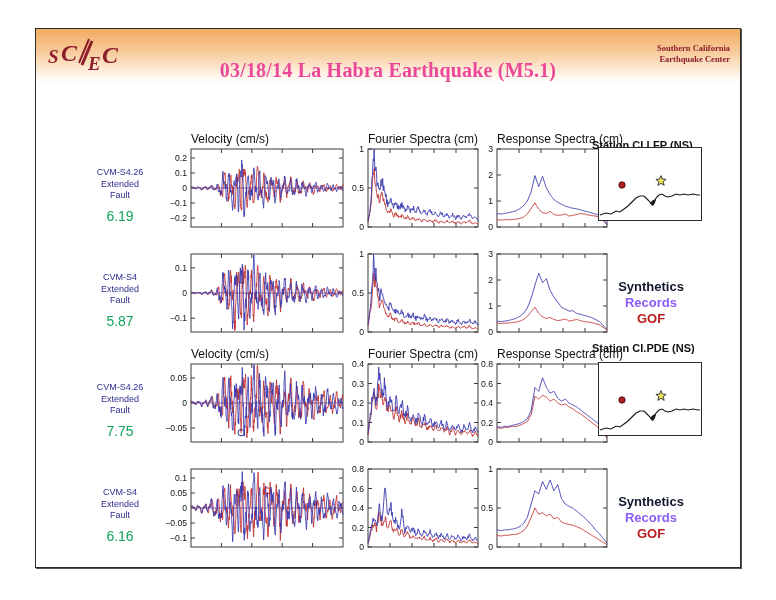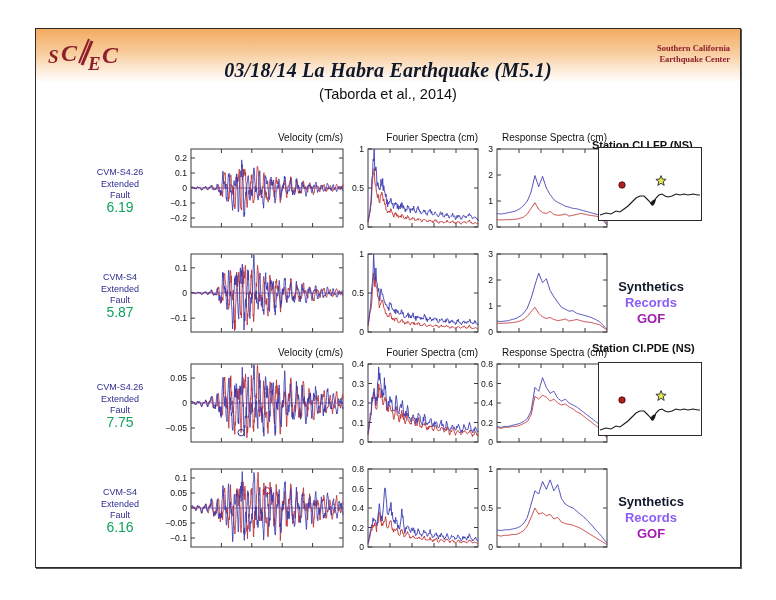--- a/index.html
+++ b/index.html
@@ -23,53 +23,53 @@
     color:#8c1f2b;font-family:"Liberation Serif",serif;font-weight:bold;font-style:italic;
   }
   .logo svg{display:block;}
   .org{
     position:absolute;right:10px;top:14px;text-align:right;
     font-family:"Liberation Serif",serif;font-weight:bold;
     font-size:8.5px;line-height:11px;color:#8c1f2b;
   }
   .title{
     position:absolute;left:0;top:30px;width:100%;text-align:center;
-    font-family:"Liberation Serif",serif;font-weight:bold;font-style:italic;
-    font-size:20px;color:#0f172a;letter-spacing:0.2px;
+    font-family:"Liberation Serif",serif;font-weight:bold;
+    font-size:20px;color:#ec4899;letter-spacing:0.2px;
   }
   .subtitle{
     position:absolute;left:0;top:57px;width:100%;text-align:center;
     font-size:14.5px;color:#101010;
   }
   
   .rowlabel{
     position:absolute;width:104px;text-align:center;
     color:#2d2d8f;font-size:9px;line-height:11.5px;
   }
   .rowlabel .gof{
-    display:block;color:#10a35c;font-size:14px;font-weight:normal;
+    display:block;margin-top:9px;color:#10a35c;font-size:14px;font-weight:normal;
   }
   
   .ptitle{
-    position:absolute;text-align:right;font-size:10px;color:#111;white-space:nowrap;
+    position:absolute;text-align:left;font-size:12px;color:#111;white-space:nowrap;
   }
   
   .plot{position:absolute;}
   .plot svg{display:block;overflow:visible;}
   .tick{font-size:8.6px;fill:#111;font-family:"Liberation Sans",sans-serif;}
   
   .stitle{
     position:absolute;font-size:11px;font-weight:bold;color:#111;white-space:nowrap;
   }
   .smap{position:absolute;}
   
   .legend{position:absolute;text-align:center;width:150px;font-size:13px;font-weight:bold;line-height:16px;}
   .lg-syn{color:#0f172a;}
   .lg-rec{color:#8b5cf6;}
-  .lg-gof{color:#a21caf;}
+  .lg-gof{color:#b91c1c;}
 </style>
 </head>
 <body>
 
 <div id="slide">
 
   <div class="hdr">
     <div class="logo">
       <svg width="108" height="40" viewBox="0 0 108 40" aria-hidden="true">
         <text x="2" y="26" font-family="Liberation Serif, serif" font-style="italic" font-weight="bold" font-size="19" fill="#8c1f2b">S</text>
@@ -79,21 +79,20 @@
         <text x="42" y="33" font-family="Liberation Serif, serif" font-style="italic" font-weight="bold" font-size="19" fill="#8c1f2b">E</text>
         <text x="56" y="26" font-family="Liberation Serif, serif" font-style="italic" font-weight="bold" font-size="24" fill="#8c1f2b">C</text>
       </svg>
     </div>
     <div class="org">
       <div>Southern California</div>
       <div>Earthquake Center</div>
     </div>
   </div>
   <div class="title">03/18/14 La Habra Earthquake (M5.1)</div>
-  <div class="subtitle">(Taborda et al., 2014)</div>
 
   <div id="mount">
       <div class="ptitle" style="left: 155px; width: 152px; top: 103px;">Velocity (cm/s)</div>
       <div class="ptitle" style="left: 332px; width: 110px; top: 103px;">Fourier Spectra (cm)</div>
       <div class="ptitle" style="left: 461px; width: 110px; top: 103px;">Response Spectra (cm)</div>
       <div class="ptitle" style="left: 155px; width: 152px; top: 318px;">Velocity (cm/s)</div>
       <div class="ptitle" style="left: 332px; width: 110px; top: 318px;">Fourier Spectra (cm)</div>
       <div class="ptitle" style="left: 461px; width: 110px; top: 318px;">Response Spectra (cm)</div>
       <div class="rowlabel" style="left: 32px; top: 138px;">
         <div>CVM-S4.26</div>

